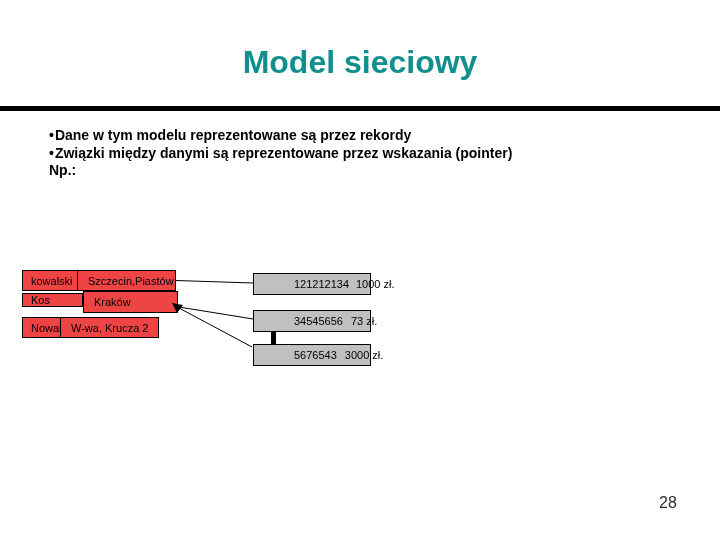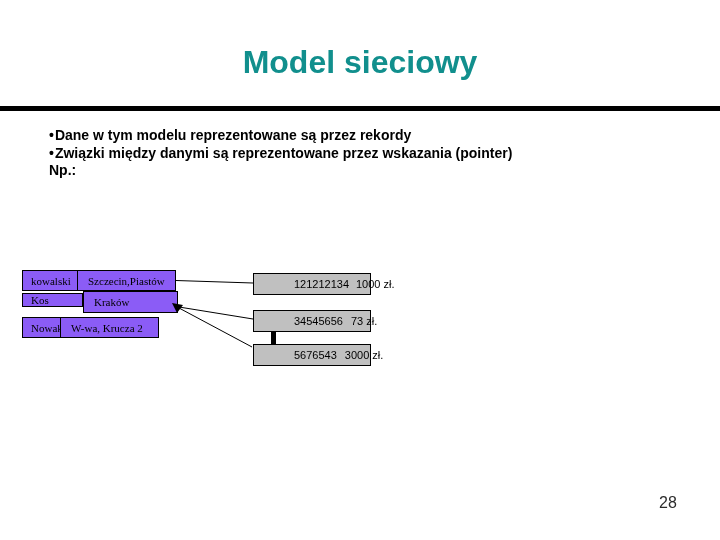--- a/index.html
+++ b/index.html
@@ -25,23 +25,23 @@
 
   .bullets {
     position:absolute; left:49px; top:127px;
     font-size:14px; font-weight:bold; line-height:17.5px;
     color:#000;
   }
   .bullet-char { margin-right:1px; }
 
   
   .pcell {
-    position:absolute; background:#8b5cf6; border:1px solid #000;
+    position:absolute; background:#ef4444; border:1px solid #000;
     font-size:11px; display:flex; align-items:center;
-    padding-left:8px; white-space:nowrap;font-family:Liberation Serif, serif;
+    padding-left:8px; white-space:nowrap;
   }
   .c-kowalski { left:22px; top:270px; width:56px;  height:21px; }
   .c-szczecin { left:77px; top:270px; width:99px;  height:21px; padding-left:10px; }
   .c-kos      { left:22px; top:293px; width:61px;  height:14px; }
   .c-krakow   { left:83px; top:291px; width:95px;  height:22px; padding-left:10px; }
   .c-nowak    { left:22px; top:317px; width:56px;  height:21px; }
   .c-wwa      { left:60px; top:317px; width:99px;  height:21px; padding-left:10px; }
 
   
   .record {

